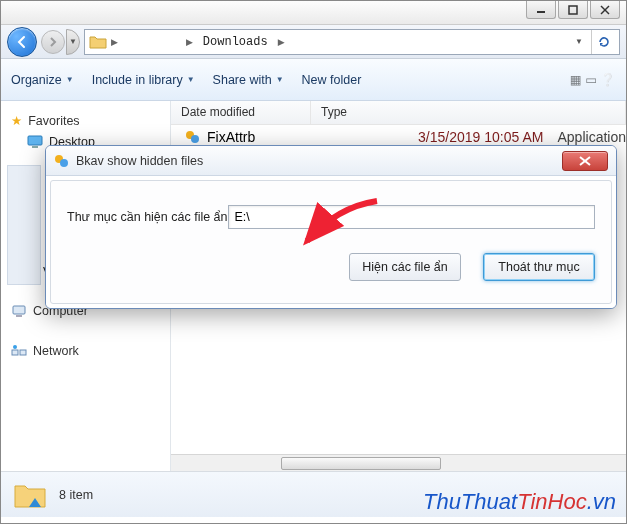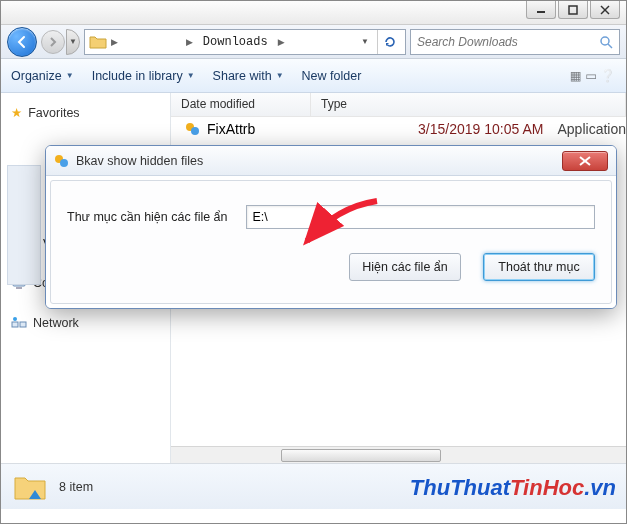--- a/index.html
+++ b/index.html
@@ -18,21 +18,21 @@
   .addrbox { flex:1; height:26px; background:#fff; border:1px solid #9aa7b8; display:flex; align-items:center; padding:0 4px; gap:4px;}
   .addrbox .foldericon{width:18px;height:16px;}
   .addrbox .crumb{font-size:12px;padding:2px 6px;color:#222;font-family:Liberation Mono, monospace;}
   .addrbox .sep{color:#666;font-size:9px;}
   .addrbox .spacer{flex:1}
   .refreshbtn{width:24px;height:24px;border-left:1px solid #ccc;display:flex;align-items:center;justify-content:center;color:#2a63b3}
   .searchbox{width:210px;height:26px;border:1px solid #9aa7b8;background:#fff;display:flex;align-items:center;padding:0 6px;gap:6px;}
   .searchbox input{border:none;outline:none;font-size:12px;color:#777;font-style:italic;flex:1;background:transparent}
   
   
-  .toolbar{height:34px;background:linear-gradient(#f9fcff,#e3eefb);border-bottom:1px solid #cbd7e6;display:flex;align-items:center;padding:0 10px;gap:18px;font-size:12.5px;justify-content:space-between;}
+  .toolbar{height:42px;background:linear-gradient(#f9fcff,#e3eefb);border-bottom:1px solid #cbd7e6;display:flex;align-items:center;padding:0 10px;gap:18px;font-size:12.5px;justify-content:space-between;}
   .toolbar .tbtn{color:#1b3a63;display:flex;align-items:center;gap:4px;cursor:default}
   .toolbar .tbtn .dd{font-size:8px;color:#3a5e8a}
   .toolbar .righticons{margin-left:auto;display:flex;gap:8px;opacity:.5}
   
   
   .main{display:flex;height:370px;position:relative;}
   .sidebar{width:170px;border-right:1px solid #e1e6eb;padding:8px 4px;font-size:12.5px;overflow:hidden;}
   .sbhead{display:flex;align-items:center;gap:6px;padding:4px 6px;color:#333}
   .sbitem{display:flex;align-items:center;gap:6px;padding:3px 6px 3px 22px;color:#222}
   .star{color:#f2b01e}
@@ -53,33 +53,33 @@
   .bigfolder{width:34px;height:30px;}
   
   
   .overlay-sel{position:absolute;left:6px;top:164px;width:34px;height:120px;background:#e8eef6;border:1px solid #cfd9e6;z-index:2}
   .dialog{position:absolute;left:44px;top:144px;width:572px;border:1px solid #6b8bb8;border-radius:6px;background:#fff;box-shadow:0 6px 24px rgba(0,0,0,.35);z-index:5;overflow:hidden}
   .dlg-title{height:30px;background:linear-gradient(#fcfdfe,#e8eef6);border-bottom:1px solid #cdd7e4;display:flex;align-items:center;padding:0 8px;gap:6px;font-size:12.5px;color:#333}
   .dlg-title .dicn{width:16px;height:16px;}
   .dlg-close{margin-left:auto;width:46px;height:20px;background:linear-gradient(#e97a74,#c8433b);border:1px solid #9c2f29;border-radius:3px;display:flex;align-items:center;justify-content:center;box-shadow:inset 0 1px 0 rgba(255,255,255,.4)}
   .dlg-body{padding:4px;background:#fff}
   .dlg-inner{border:1px solid #d5dbe3;border-radius:3px;padding:24px 16px 22px 16px;background:#fdfdfe}
-  .dlg-row1{display:flex;align-items:center;gap:18px;font-size:12.5px;margin-bottom:24px}
+  .dlg-row1{display:flex;align-items:center;font-size:12.5px;margin-bottom:24px}
   .dlg-row1 label{white-space:nowrap;color:#222}
   .dlg-row1 input{flex:1;height:24px;border:1px solid #a8b2bf;padding:0 6px;font-size:12.5px;background:#fff;box-shadow:inset 1px 1px 2px rgba(0,0,0,.08)}
   .dlg-row2{display:flex;gap:22px;justify-content:flex-end;padding-left:176px}
   .dlg-btn{min-width:112px;height:28px;font-size:12.5px;border:1px solid #a8b2bf;background:linear-gradient(#fbfcfe,#e9edf3);border-radius:3px;display:flex;align-items:center;justify-content:center;color:#222}
   .dlg-btn.primary{border:1px solid #3f9ad6;box-shadow:0 0 0 1px #8fd0f6 inset,0 0 4px rgba(63,154,214,.6)}
   .dlg-btn.short{min-width:78px}
   
   
   .redarrow{position:absolute;left:296px;top:196px;width:90px;height:50px;z-index:20;pointer-events:none}
   
   
-  .watermark{position:absolute;right:10px;bottom:22px;font-size:22px;font-weight:700;font-style:italic;z-index:30}
+  .watermark{position:absolute;right:10px;bottom:8px;font-size:22px;font-weight:400;font-style:italic;z-index:30}
   .watermark .a{color:#1756c9}.watermark .b{color:#d63333}
 </style>
 </head>
 <body>
 
 <div class="titlebar">
   <div class="winbtn">
       <svg width="10" height="10">
         <line x1="1" y1="7" x2="9" y2="7" stroke="#333" stroke-width="2"></line>
       </svg>
@@ -122,27 +122,20 @@
     <span class="sep">▶</span>
     <span class="spacer"></span>
     <span style="font-size:8px;color:#555;padding:0 4px">▼</span>
     <div class="refreshbtn">
       <svg width="14" height="14" viewBox="0 0 14 14">
           <path d="M3 7a4 4 0 1 1 1.2 2.8" fill="none" stroke="#2a63b3" stroke-width="1.6"></path>
           <path d="M3 11V8h3z" fill="#2a63b3"></path>
         </svg>
     </div>
   </div>
-  <div class="searchbox">
-    <input placeholder="Search Downloads" style="">
-    <svg width="14" height="14">
-        <circle cx="6" cy="6" r="4" fill="none" stroke="#6fa0d8" stroke-width="1.5"></circle>
-        <line x1="9" y1="9" x2="13" y2="13" stroke="#6fa0d8" stroke-width="1.5"></line>
-      </svg>
-  </div>
 </div>
 
 <div class="toolbar">
   <div class="tbtn">
       <span>Organize</span>
       <span class="dd">▼</span>
     </div>
   <div class="tbtn">
       <span>Include in library</span>
       <span class="dd">▼</span>
@@ -155,20 +148,27 @@
       <span>New folder</span>
     </div>
   <div class="righticons">▦ ▭ ❔</div>
 </div>
 
 <div class="main">
   <div class="sidebar">
     <div class="sbhead">
       <span class="star">★</span>
       <span>Favorites</span>
+    </div>
+    <div class="sbitem">
+      <svg width="16" height="14">
+          <rect x="1" y="1" width="14" height="9" rx="1" fill="#5fb4ef" stroke="#2d7fbc"></rect>
+          <rect x="5" y="11" width="6" height="2" fill="#8aa"></rect>
+        </svg>
+      <span>Desktop</span>
     </div>
     <div style="height:110px"></div>
     <div class="sbitem" style="padding-left:16px">
       <svg width="16" height="14">
           <rect x="1" y="2" width="14" height="10" fill="#3a6fb0"></rect>
           <rect x="1" y="2" width="2" height="10" fill="#7fa8d6"></rect>
           <rect x="13" y="2" width="2" height="10" fill="#7fa8d6"></rect>
         </svg>
       <span>Videos</span>
     </div>

